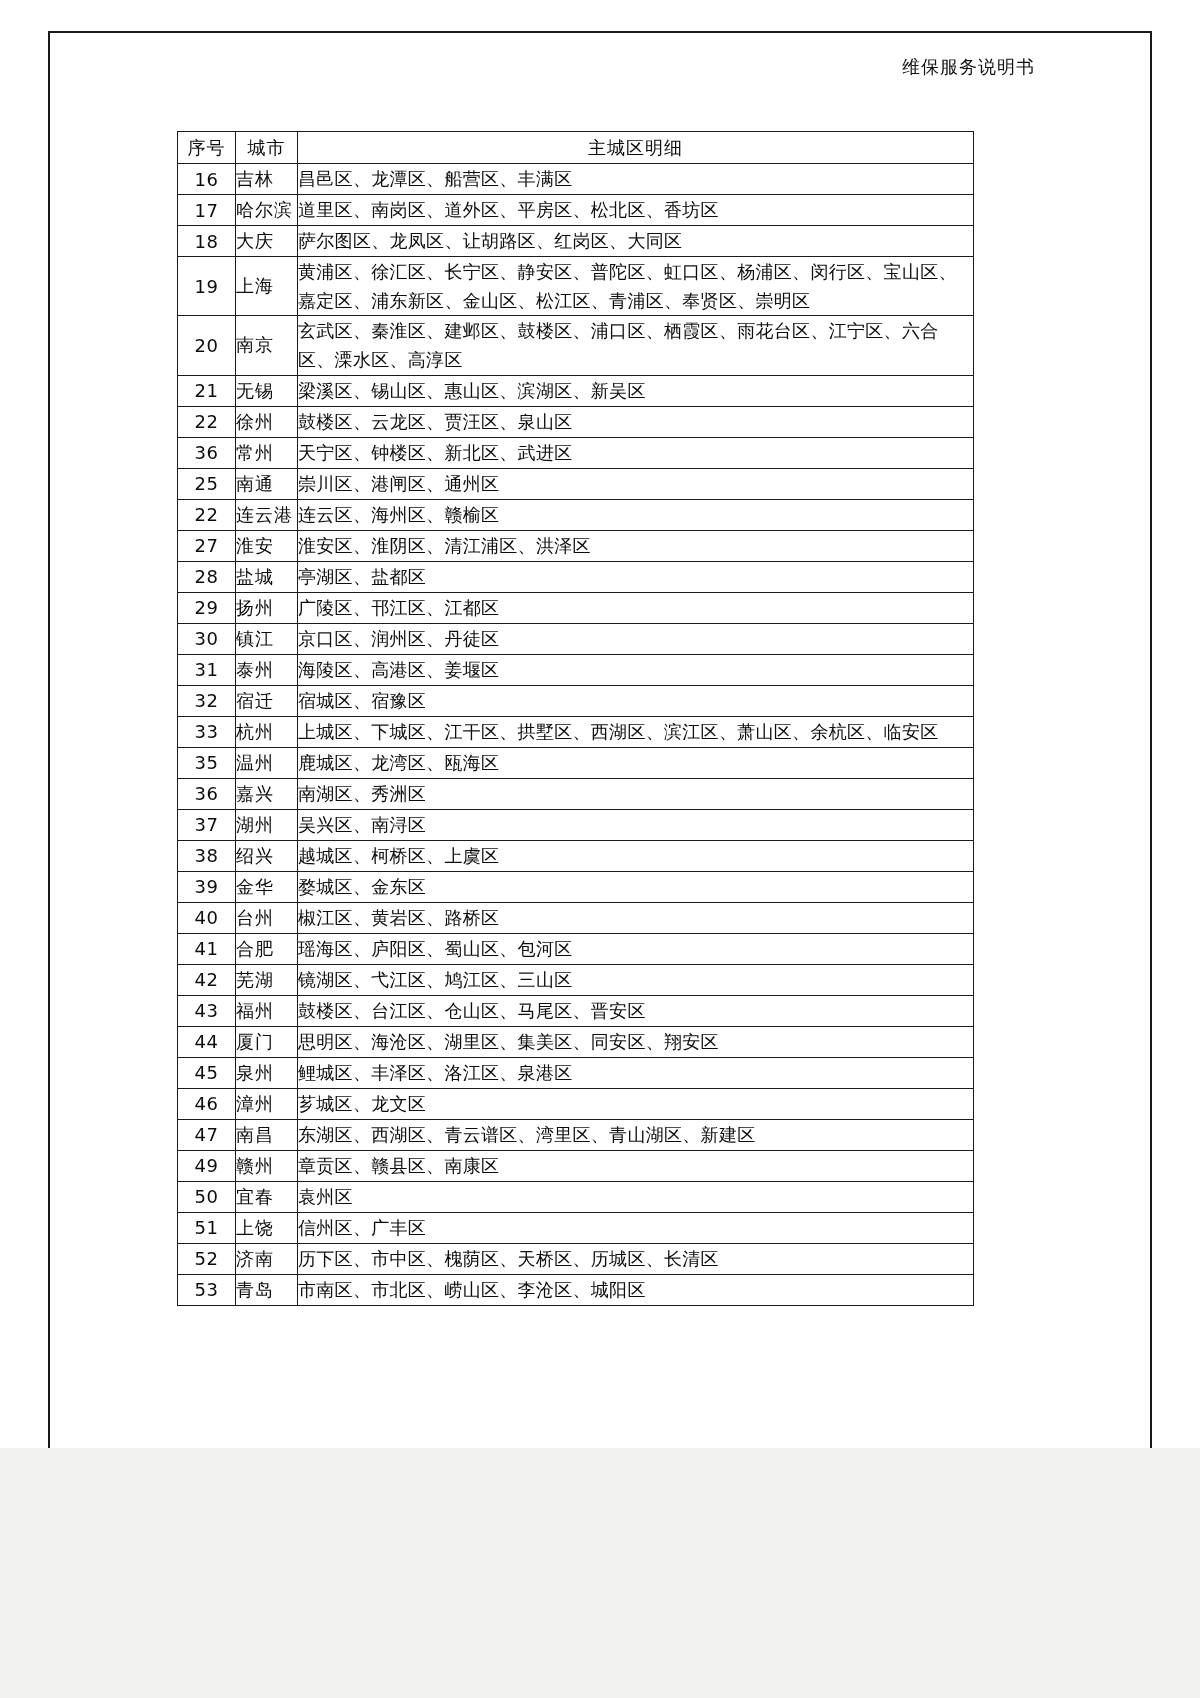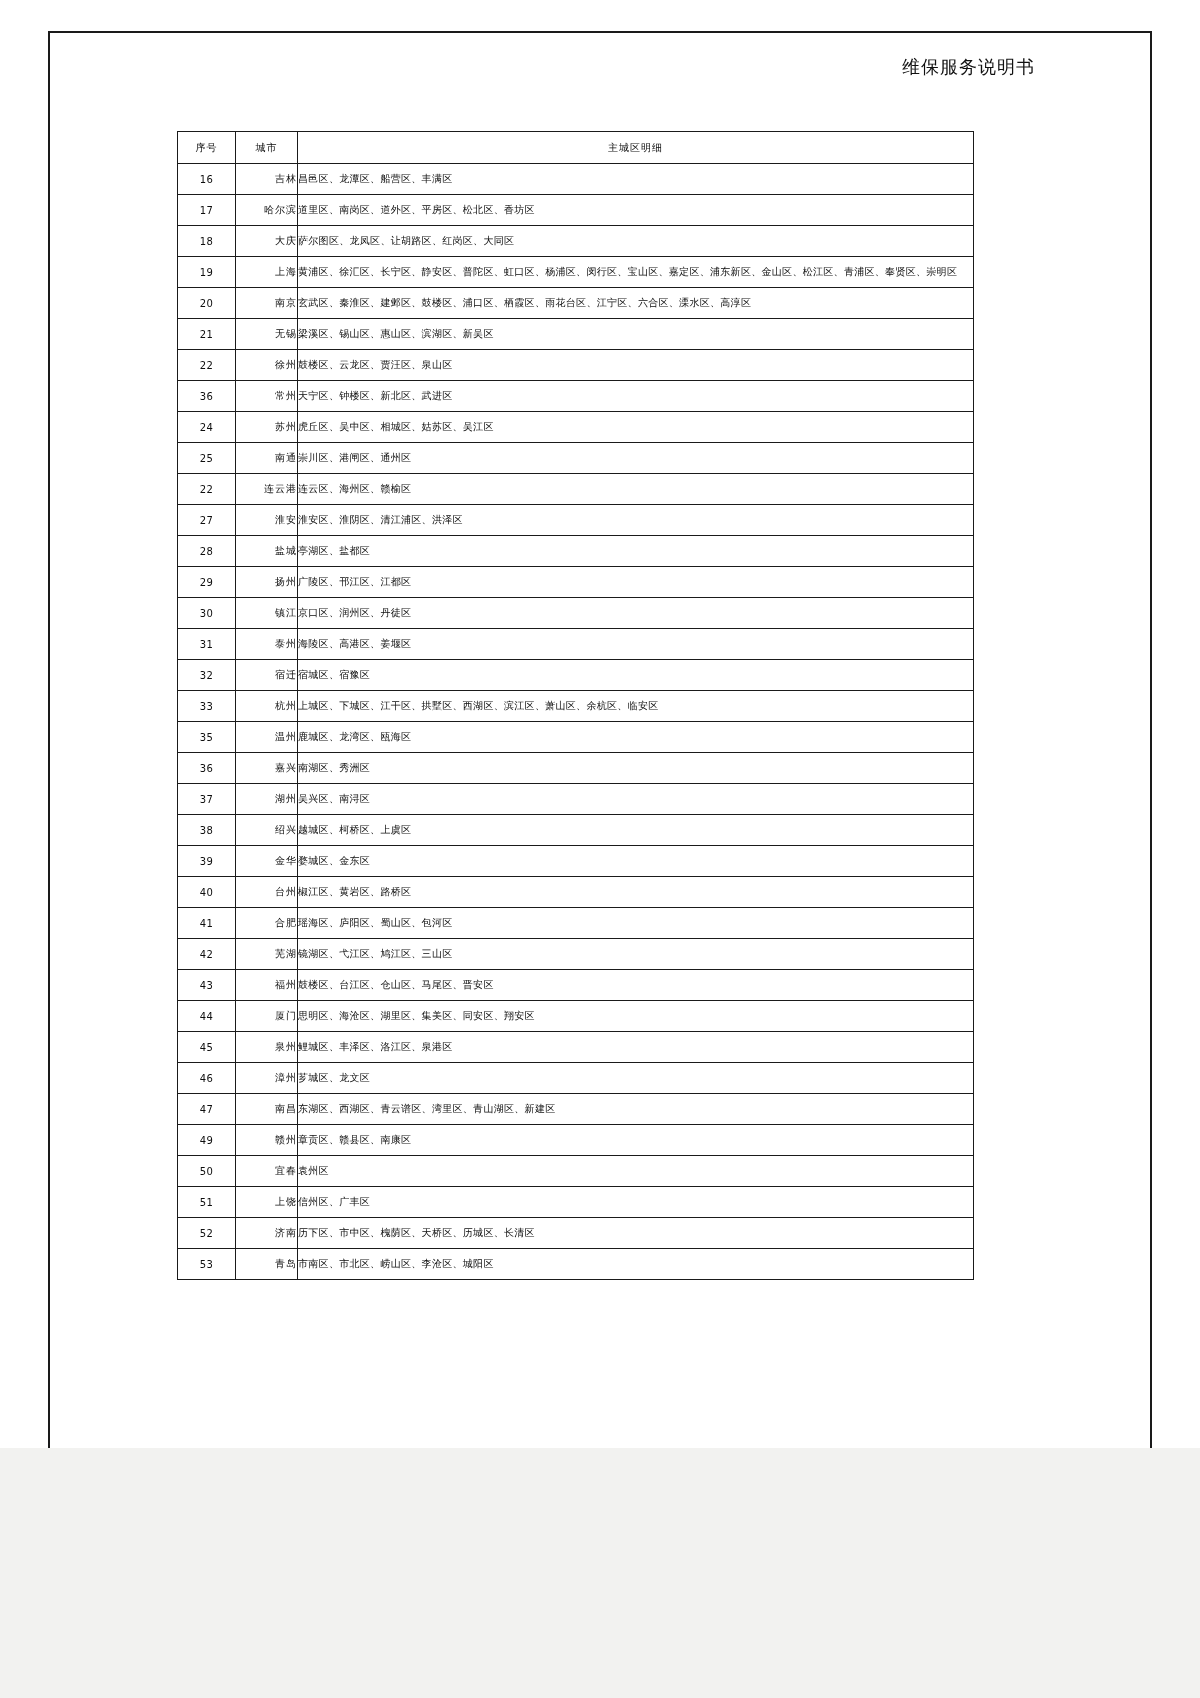--- a/index.html
+++ b/index.html
@@ -41,21 +41,21 @@
   .table-wrap {
     position: absolute;
     left: 177px;
     top: 131px;
     width: 796px;
   }
   table.dist {
     border-collapse: collapse;
     width: 796px;
     table-layout: fixed;
-    font-size: 10px;
+    font-size: 18px;
     color: #0d0d0d;
   }
   table.dist col.c-no { width: 58px; }
   table.dist col.c-city { width: 62px; }
   table.dist col.c-detail { width: 676px; }
   table.dist th, table.dist td {
     border: 1.1px solid #1a1a1a;
     padding: 0;
     vertical-align: middle;
   }
@@ -64,21 +64,21 @@
     height: 31px;
     text-align: center;
     letter-spacing: 1px;
   }
   td.no {
     text-align: center;
     height: 30px;
     letter-spacing: 0.5px;
   }
   td.city {
-    text-align: right;
+    text-align: left;
     letter-spacing: 1px;
     line-height: 1.45;
     padding: 2px 1px;
   }
   td.detail {
     text-align: left;
     padding: 4px 8px 4px 8px;
     line-height: 1.62;
     letter-spacing: 0.3px;
   }
@@ -157,25 +157,20 @@
             <td class="no">22</td>
             <td class="city">徐州</td>
             <td class="detail">鼓楼区、云龙区、贾汪区、泉山区</td>
           </tr>
           <tr>
             <td class="no">36</td>
             <td class="city">常州</td>
             <td class="detail">天宁区、钟楼区、新北区、武进区</td>
           </tr>
           <tr>
-            <td class="no">24</td>
-            <td class="city">苏州</td>
-            <td class="detail">虎丘区、吴中区、相城区、姑苏区、吴江区</td>
-          </tr>
-          <tr>
             <td class="no">25</td>
             <td class="city">南通</td>
             <td class="detail">崇川区、港闸区、通州区</td>
           </tr>
           <tr>
             <td class="no">22</td>
             <td class="city">连云港</td>
             <td class="detail">连云区、海州区、赣榆区</td>
           </tr>
           <tr>

